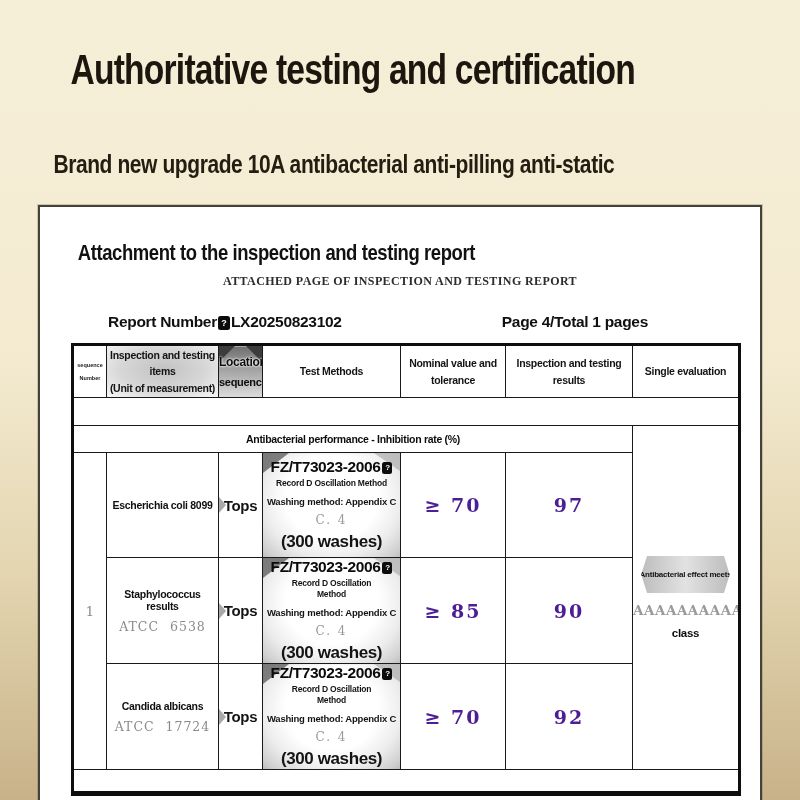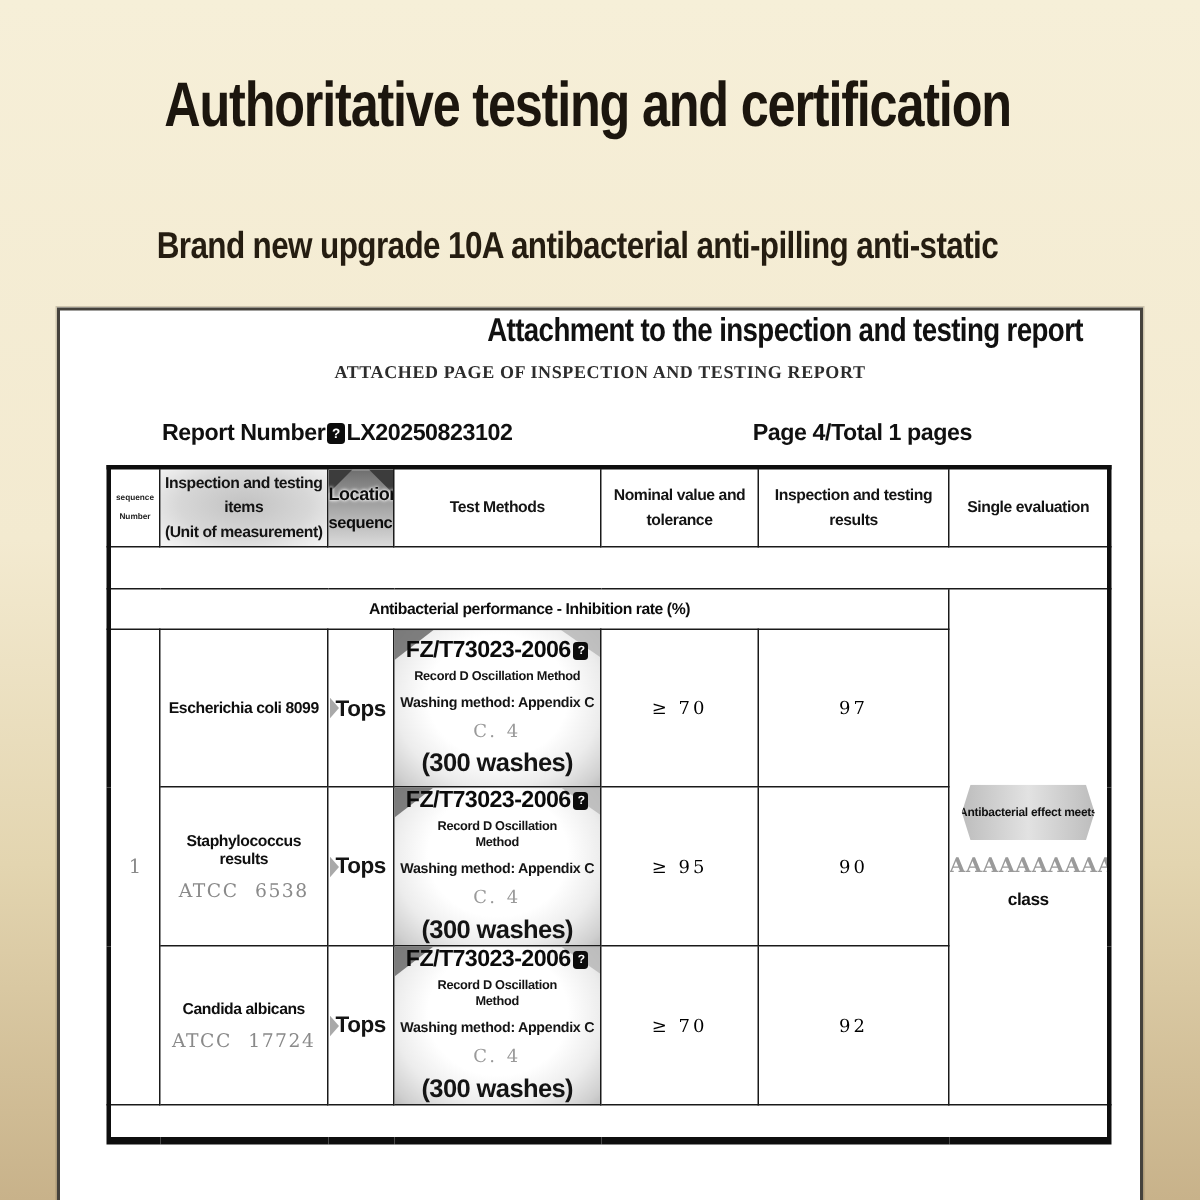--- a/index.html
+++ b/index.html
@@ -1,31 +1,31 @@
 <!DOCTYPE html>
 <html><head>
 <meta charset="utf-8">
 <style>
   html,body{margin:0;padding:0;}
   body{
     width:800px;height:800px;overflow:hidden;position:relative;
     background:linear-gradient(180deg,#f6efd8 0%,#f3ead0 45%,#e3d5b0 72%,#c8b28a 100%);
     font-family:"Liberation Sans",sans-serif;color:#141414;
   }
-  .hero{position:absolute;left:0;width:692px;text-align:center;padding-left:39px;}
+  .hero{position:absolute;left:0;width:692px;}
   .hero-title{top:46px;}
   .hero-title .scale{display:inline-block;transform:scaleX(0.80);transform-origin:50% 50%;
     font-size:42px;font-weight:700;letter-spacing:-1px;color:#1c160e;white-space:nowrap;}
   .hero-sub{top:150px;}
   .hero-sub .scale{display:inline-block;transform:scaleX(0.84);transform-origin:50% 50%;
     font-size:25px;font-weight:700;letter-spacing:-0.5px;color:#251d11;white-space:nowrap;}
 
   .paper{position:absolute;left:38px;top:205px;width:720px;height:593px;
     background:#fff;border:2px solid #45423c;box-shadow:0 0 0 1px rgba(90,80,60,.25);}
-  .doc-heading{text-align:right;}
+  .doc-heading{margin-top:33px;text-align:left;}
   .doc-heading .scale{display:inline-block;transform:scaleX(0.84);transform-origin:50% 50%;
     font-size:22px;font-weight:700;letter-spacing:-0.5px;white-space:nowrap;color:#111;}
   .doc-subheading{margin-top:8px;text-align:center;font-family:"Liberation Serif",serif;
     font-size:12px;letter-spacing:0.4px;color:#2c2c2c;font-weight:600;}
   .report-line{margin:24px 112px 0 68px;display:flex;justify-content:space-between;align-items:baseline;
     font-size:15.5px;font-weight:700;letter-spacing:-0.3px;color:#101010;}
 
   .tofu{display:inline-block;background:#0c0c0c;color:#fff;text-align:center;
     border-radius:2.5px;font-weight:700;vertical-align:1px;}
   .tofu.big{width:12px;height:14px;line-height:14px;font-size:9px;margin:0 1px;}
@@ -46,36 +46,36 @@
   .loc1{position:relative;z-index:2;font-size:12px;font-weight:700;color:#0d0d0d;
     text-shadow:0 0 2px #fff,0 0 3px #fff;letter-spacing:-0.3px;}
   .loc2{position:relative;z-index:2;font-size:11px;font-weight:700;color:#0d0d0d;margin-top:7px;letter-spacing:-0.3px;}
 
   .row-h{height:105px;}
   .seq-num,.gray-serif{font-family:"DejaVu Serif","Liberation Serif",serif;color:#8a8a8a;}
   .seq-num{font-size:13px;}
   .cell-items .name{font-size:10.5px;font-weight:700;letter-spacing:-0.3px;color:#0f0f0f;}
   .cell-items .code{font-size:12.5px;margin-top:7px;letter-spacing:1px;word-spacing:6px;}
   .cell-items .code:empty{display:none;}
-  .cell-loc{font-size:15px;font-weight:700;letter-spacing:-0.3px;position:relative;border-radius:22px;}
+  .cell-loc{font-size:15px;font-weight:700;letter-spacing:-0.3px;position:relative;}
   .cell-loc::before{content:"";position:absolute;left:0;top:50%;margin-top:-8px;width:0;height:0;
     border-style:solid;border-width:8px 0 8px 7px;border-color:transparent transparent transparent #a9a9a9;}
   .cell-methods{position:relative;
     background:radial-gradient(ellipse at 50% 42%,#ffffff 48%,#ececec 72%,#cfcfcf 92%,#bdbdbd 100%);}
   .cell-methods::before{content:"";position:absolute;left:0;top:0;width:0;height:0;border-style:solid;
     border-width:20px 26px 0 0;border-color:#6a6a6a transparent transparent transparent;opacity:.85;}
   .cell-methods::after{content:"";position:absolute;right:0;top:0;width:0;height:0;border-style:solid;
     border-width:0 26px 18px 0;border-color:transparent #b5b5b5 transparent transparent;opacity:.8;}
   .m-std{font-size:15.5px;font-weight:700;letter-spacing:-0.4px;color:#0b0b0b;position:relative;z-index:2;}
   .m-rec{font-size:8.5px;font-weight:700;margin-top:2px;line-height:1.3;letter-spacing:-0.2px;}
   .m-wash{font-size:9.5px;font-weight:700;margin-top:7px;letter-spacing:-0.2px;}
   .m-clause{font-family:"DejaVu Serif",serif;font-size:12px;color:#9a9a9a;margin-top:6px;letter-spacing:2px;}
   .m-washes{font-size:17px;font-weight:700;margin-top:5px;letter-spacing:-0.4px;}
-  .cell-nom,.cell-res{font-family:"DejaVu Serif","Liberation Serif",serif;font-size:12px;
-    color:#000000;letter-spacing:2px;}
+  .cell-nom,.cell-res{font-family:"DejaVu Serif","Liberation Serif",serif;font-size:19px;
+    color:#4c1d95;letter-spacing:2px;font-weight:bold;}
   .section-row td{font-size:10.5px;font-weight:700;text-align:left;padding-left:6px;
     letter-spacing:-0.3px;color:#0d0d0d;}
   .eval-cell .e1{display:inline-block;font-size:8px;font-weight:700;color:#111;padding:14px 2px;
     background:linear-gradient(90deg,#b9b9b9 0%,#e2e2e2 50%,#b9b9b9 100%);
     clip-path:polygon(4% 50%,10% 0,90% 0,96% 50%,90% 100%,10% 100%);letter-spacing:-0.2px;}
   .eval-cell .e2{font-family:"DejaVu Serif",serif;font-size:13.5px;color:#9a9a9a;margin-top:9px;letter-spacing:0.5px;}
   .eval-cell .e3{font-size:11.5px;font-weight:700;margin-top:9px;}
 </style>
 </head>
 <body>
@@ -173,21 +173,21 @@
         <div class="code gray-serif">ATCC 6538</div>
       </td>
       <td class="cell-loc">Tops</td>
       <td class="cell-methods">
         <div class="m-std"><span>FZ/T73023-2006</span><span class="tofu small">?</span></div>
         <div class="m-rec" style="width:90px;margin:2px auto 0;">Record D Oscillation Method</div>
         <div class="m-wash">Washing method: Appendix C</div>
         <div class="m-clause">C. 4</div>
         <div class="m-washes">(300 washes)</div>
       </td>
-      <td class="cell-nom">≥ 95</td>
+      <td class="cell-nom">≥ 85</td>
       <td class="cell-res">90</td>
     </tr>
 
     <tr class="row-h">
       <td class="cell-items">
         <div class="name">Candida albicans</div>
         <div class="code gray-serif">ATCC 17724</div>
       </td>
       <td class="cell-loc">Tops</td>
       <td class="cell-methods">

